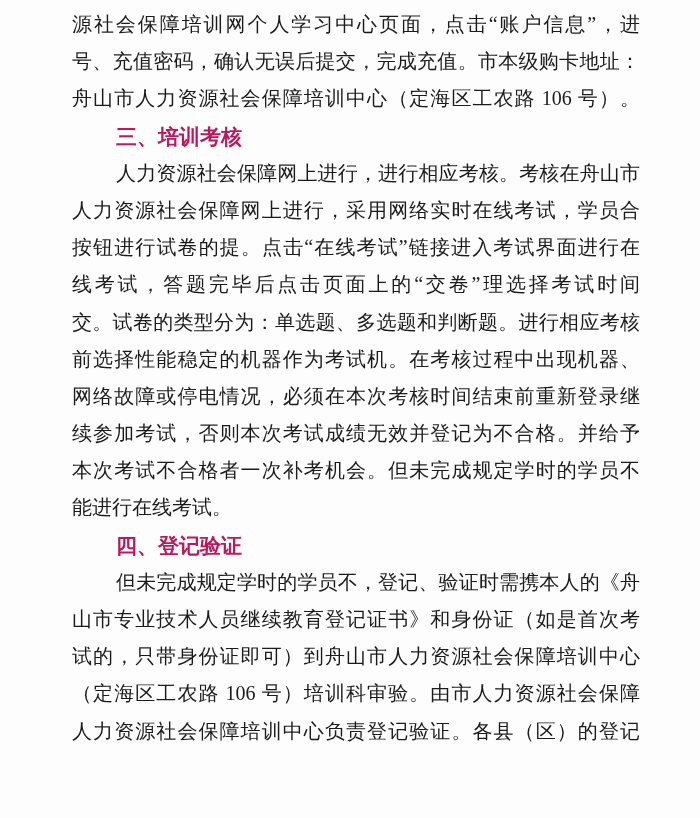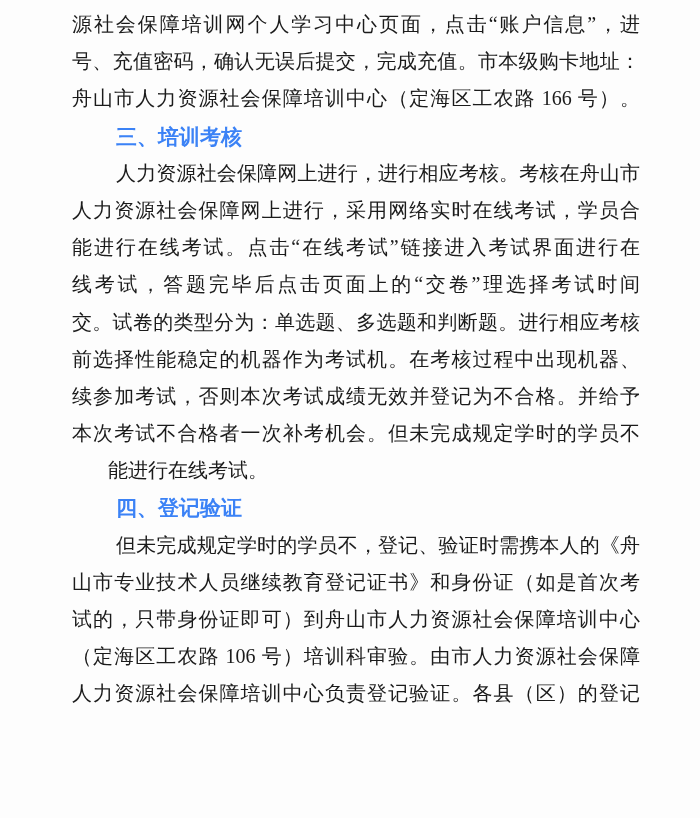--- a/index.html
+++ b/index.html
@@ -34,54 +34,54 @@
     text-justify: inter-character;
     white-space: pre;
     white-space: normal;
   }
   .line.indent {
     text-indent: 44px;
   }
   .line.short {
     text-align: center;
     text-align-last: left;
-    margin-left: 36px;
   }
   .heading {
     margin: 0;
     height: 37.2px;
     line-height: 37.2px;
     text-indent: 44px;
     font-family: "Liberation Sans", "DejaVu Sans", sans-serif;
     font-weight: bold;
     font-size: 21px;
-    color: #3b82f6;
+    color: #be185d;
     text-align: left;
   }
 </style>
 </head>
 <body>
 
 <div class="page">
 
   <div class="para">
     <div class="line">源社会保障培训网个人学习中心页面，点击“账户信息”，进</div>
     <div class="line">号、充值密码，确认无误后提交，完成充值。市本级购卡地址：</div>
-    <div class="line">舟山市人力资源社会保障培训中心（定海区工农路 166 号）。</div>
+    <div class="line">舟山市人力资源社会保障培训中心（定海区工农路 106 号）。</div>
   </div>
 
   <h2 class="heading">三、培训考核</h2>
 
   <div class="para">
     <div class="line indent">人力资源社会保障网上进行，进行相应考核。考核在舟山市</div>
     <div class="line">人力资源社会保障网上进行，采用网络实时在线考试，学员合</div>
-    <div class="line">能进行在线考试。点击“在线考试”链接进入考试界面进行在</div>
+    <div class="line">按钮进行试卷的提。点击“在线考试”链接进入考试界面进行在</div>
     <div class="line">线考试，答题完毕后点击页面上的“交卷”理选择考试时间</div>
     <div class="line">交。试卷的类型分为：单选题、多选题和判断题。进行相应考核</div>
     <div class="line">前选择性能稳定的机器作为考试机。在考核过程中出现机器、</div>
+    <div class="line">网络故障或停电情况，必须在本次考核时间结束前重新登录继</div>
     <div class="line">续参加考试，否则本次考试成绩无效并登记为不合格。并给予</div>
     <div class="line">本次考试不合格者一次补考机会。但未完成规定学时的学员不</div>
     <div class="line short">能进行在线考试。</div>
   </div>
 
   <h2 class="heading">四、登记验证</h2>
 
   <div class="para">
     <div class="line indent">但未完成规定学时的学员不，登记、验证时需携本人的《舟</div>
     <div class="line">山市专业技术人员继续教育登记证书》和身份证（如是首次考</div>

